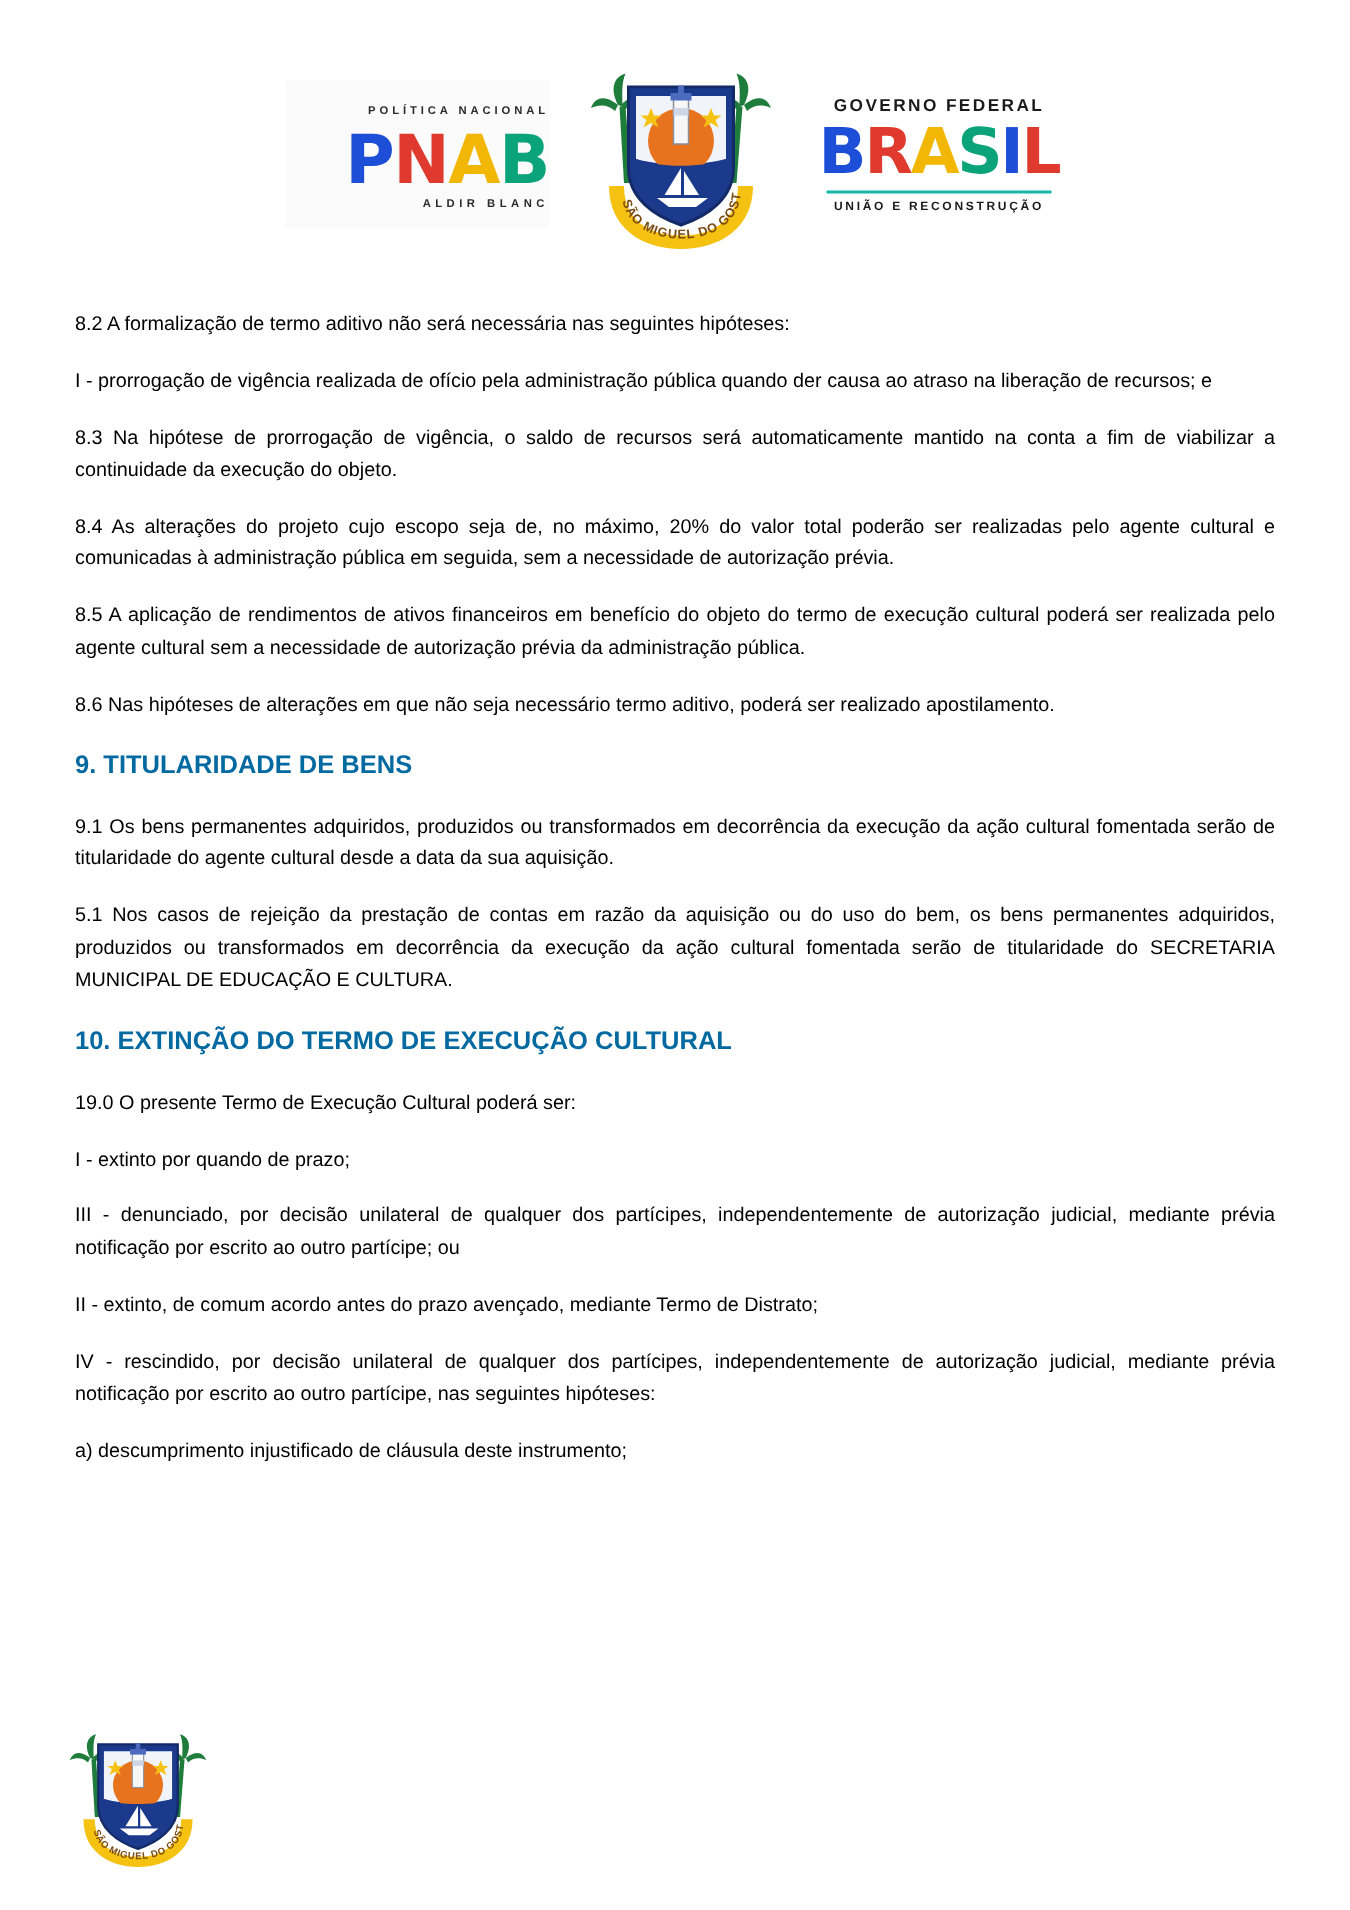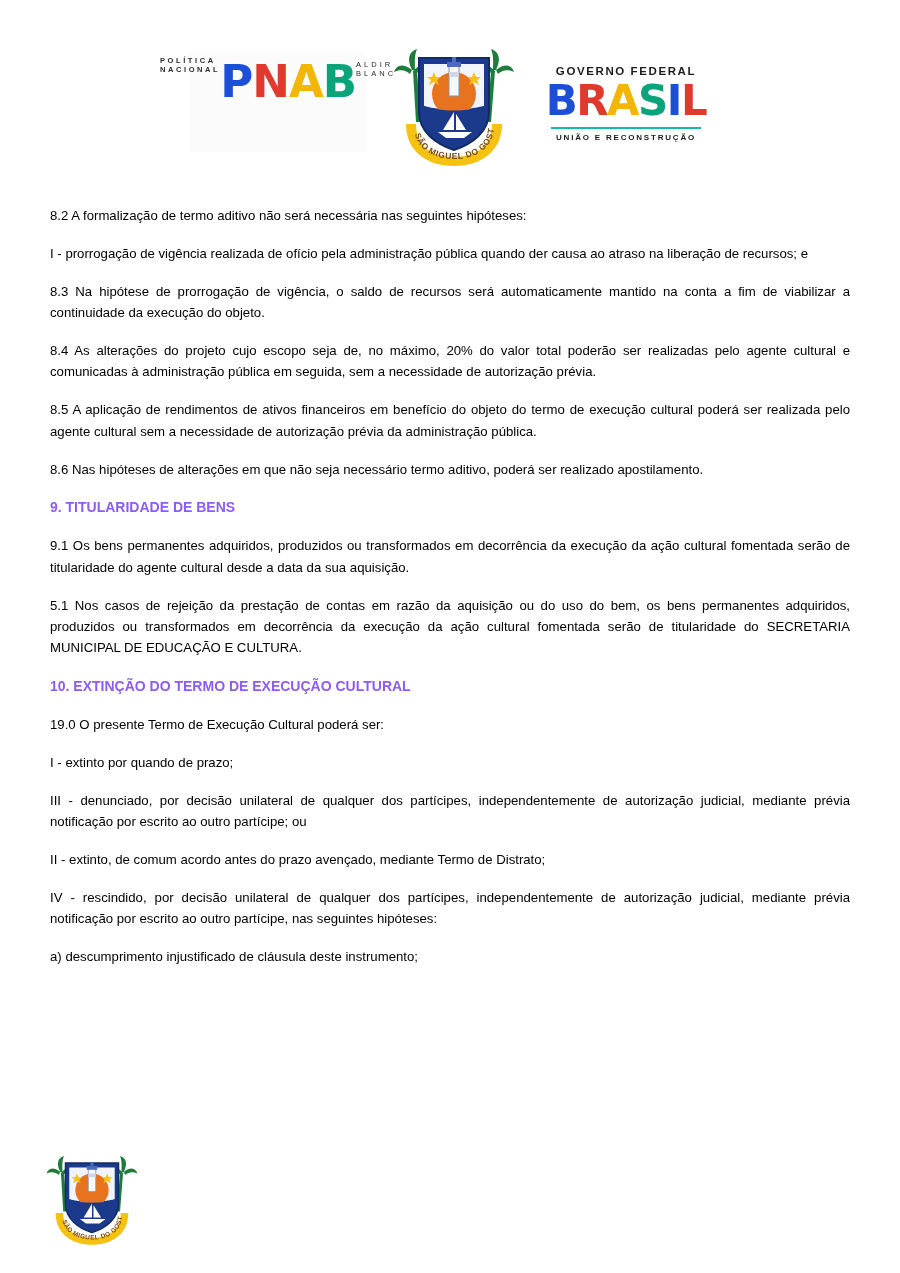--- a/index.html
+++ b/index.html
@@ -35,22 +35,22 @@
     justify-content: center;
     gap: 22px;
   }
 
   
   .pnab-logo {
     width: 176px;
     height: 98px;
     background: #fbfbfb;
     display: flex;
-    flex-direction: row;
-    align-items: flex-start;
+    flex-direction: column;
+    align-items: flex-end;
     justify-content: center;
     padding-top: 2px;
     box-sizing: border-box;
   }
   .pnab-top {
     font-size: 7.5px;
     letter-spacing: 2.6px;
     color: #2b2b2b;
     font-weight: 600;
     margin-bottom: 3px;
@@ -68,21 +68,21 @@
     font-family: "DejaVu Sans", sans-serif;
   }
   .pnab-p { color: #1d4ed8; }
   .pnab-n { color: #e03a2f; }
   .pnab-a { color: #f2b705; }
   .pnab-b { color: #0aa37a; }
   .pnab-bottom {
     font-size: 7.5px;
     letter-spacing: 3px;
     color: #2b2b2b;
-    font-weight: 400;
+    font-weight: 700;
     margin-top: 4px;
   }
 
   
   .coat {
     position: relative;
     width: 132px;
     height: 126px;
   }
   .coat svg { display:block; }
@@ -143,24 +143,24 @@
   p.par {
     margin: 0 0 16.5px 0;
     font-size: 13.2px;
     line-height: 1.62;
     text-align: justify;
     color: #000;
   }
   p.par.left { text-align: left; }
   h3.head {
     margin: 0 0 16.5px 0;
-    font-size: 14px;
+    font-size: 17px;
     font-weight: 700;
     line-height: 1.6;
-    color: #8b5cf6;
+    color: #0369a1;
   }
 
   
   .footer-coat {
     position: absolute;
     left: 42px;
     bottom: 28px;
     width: 100px;
     height: 96px;
   }

